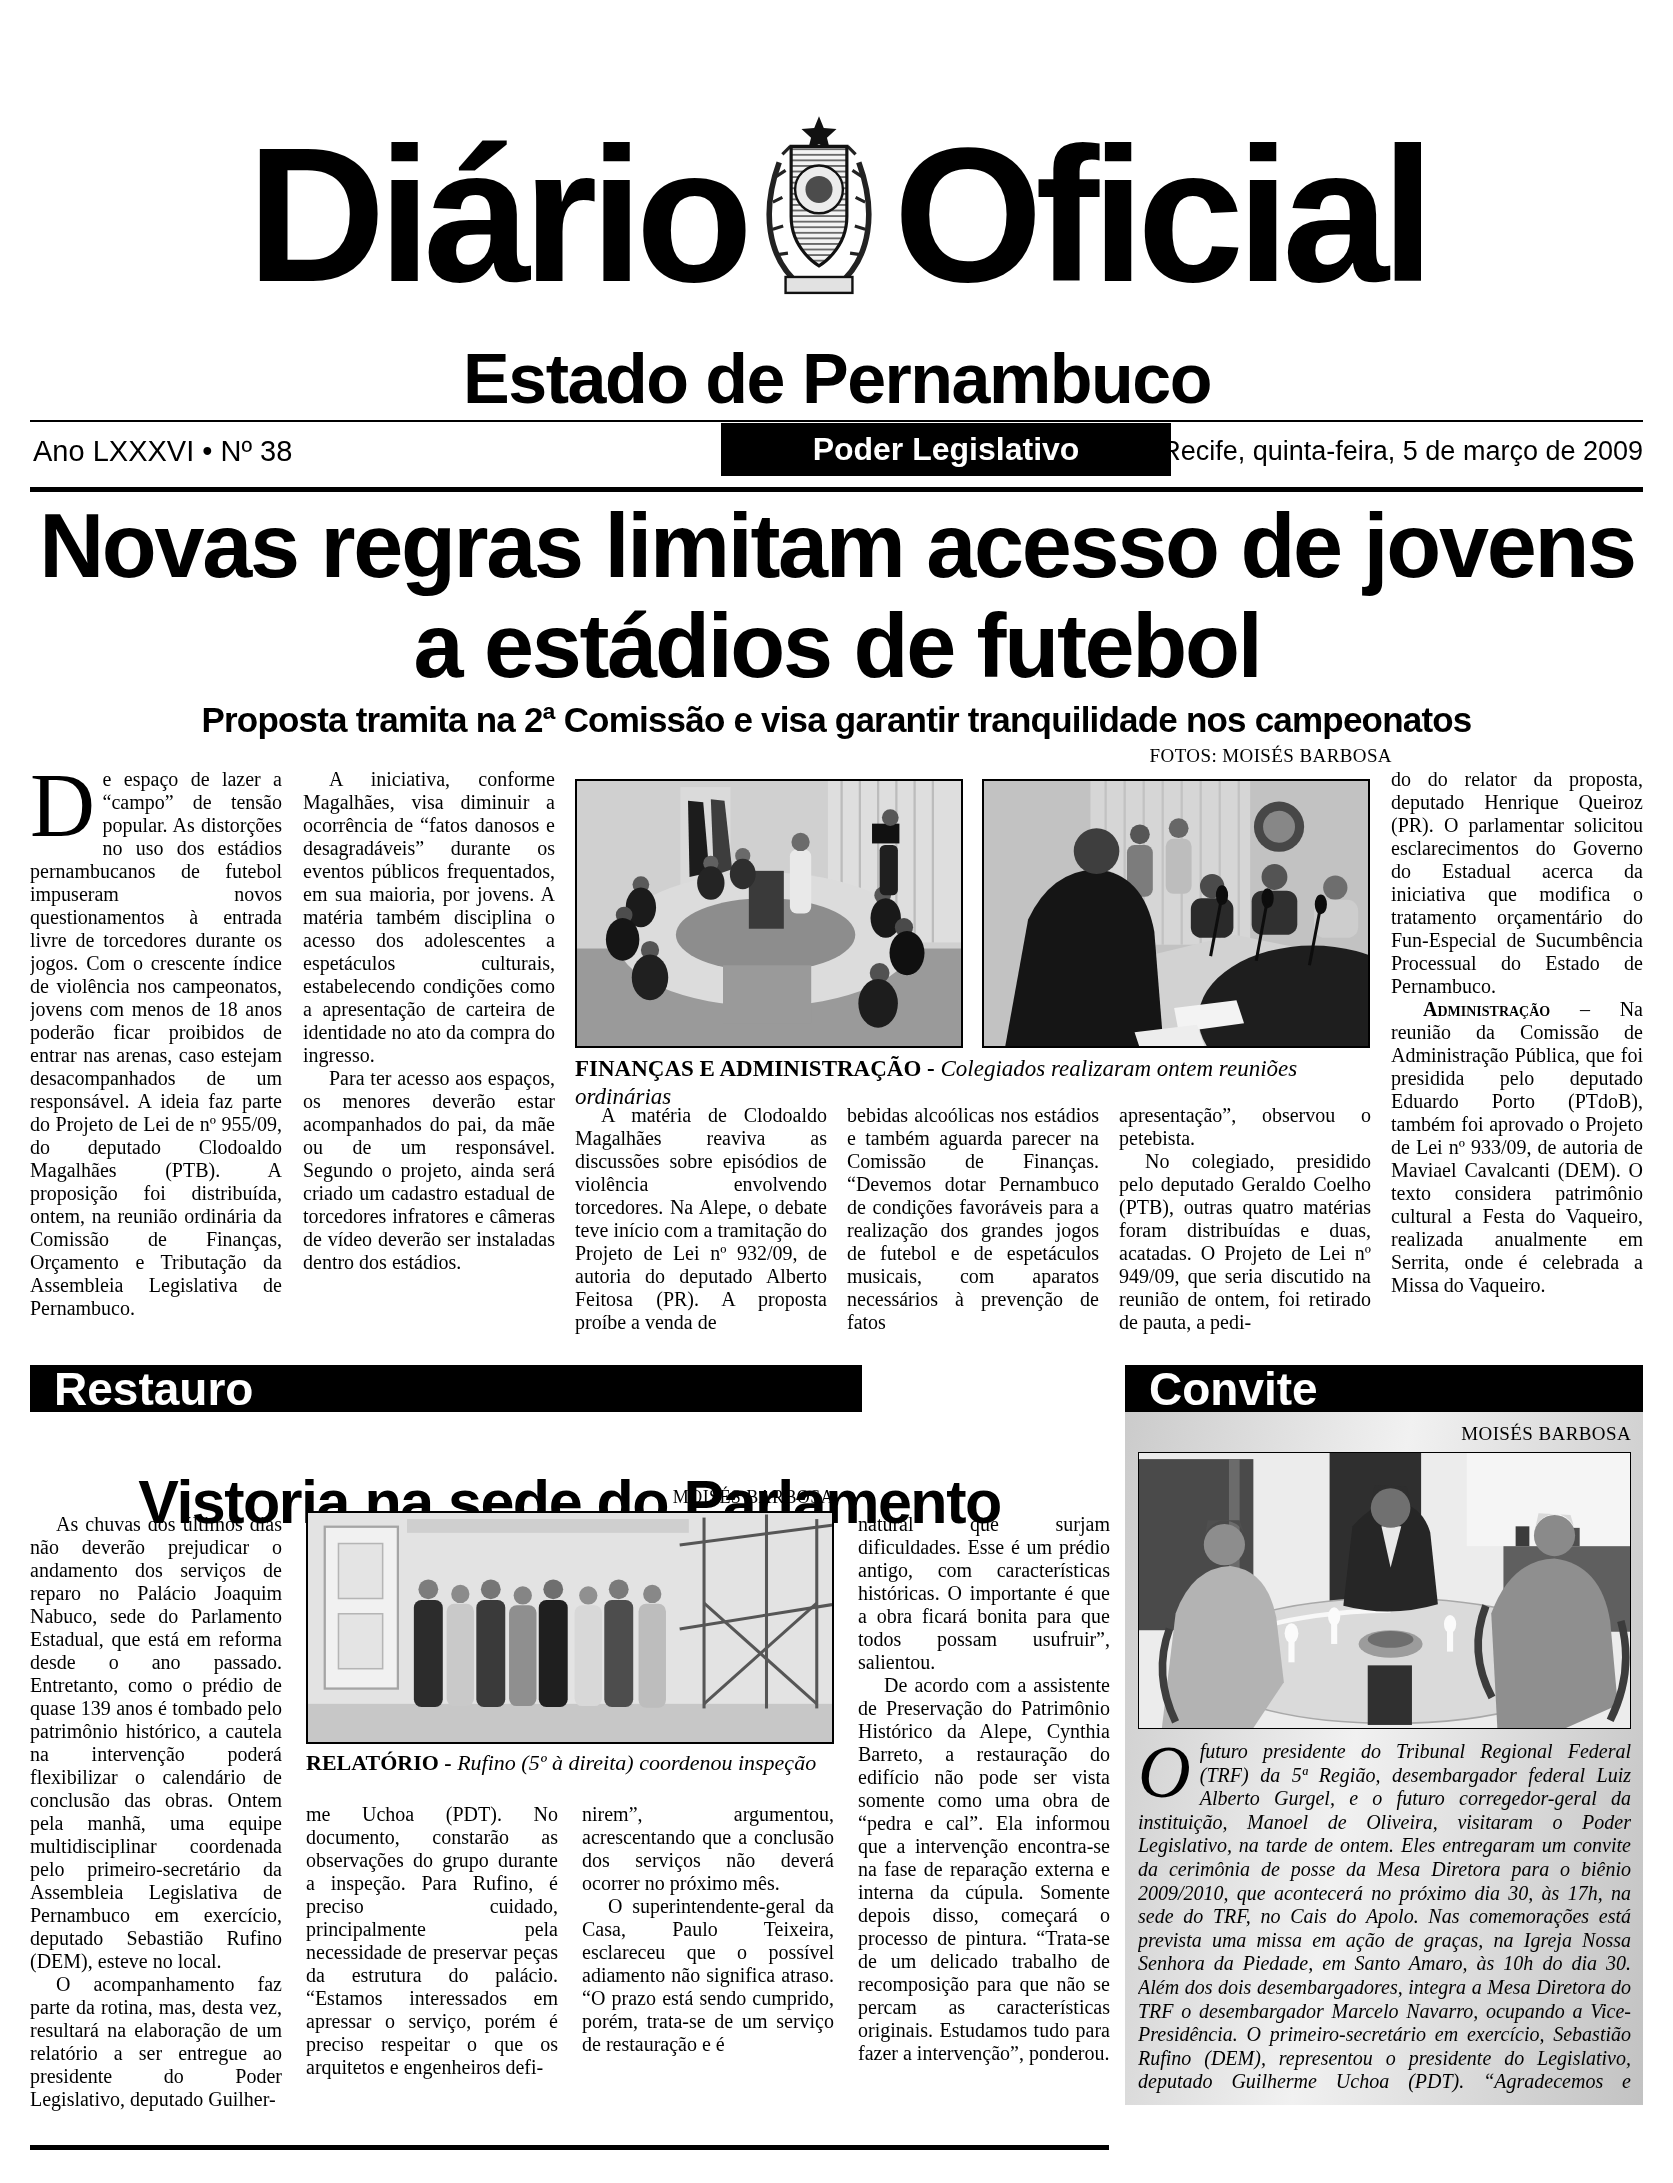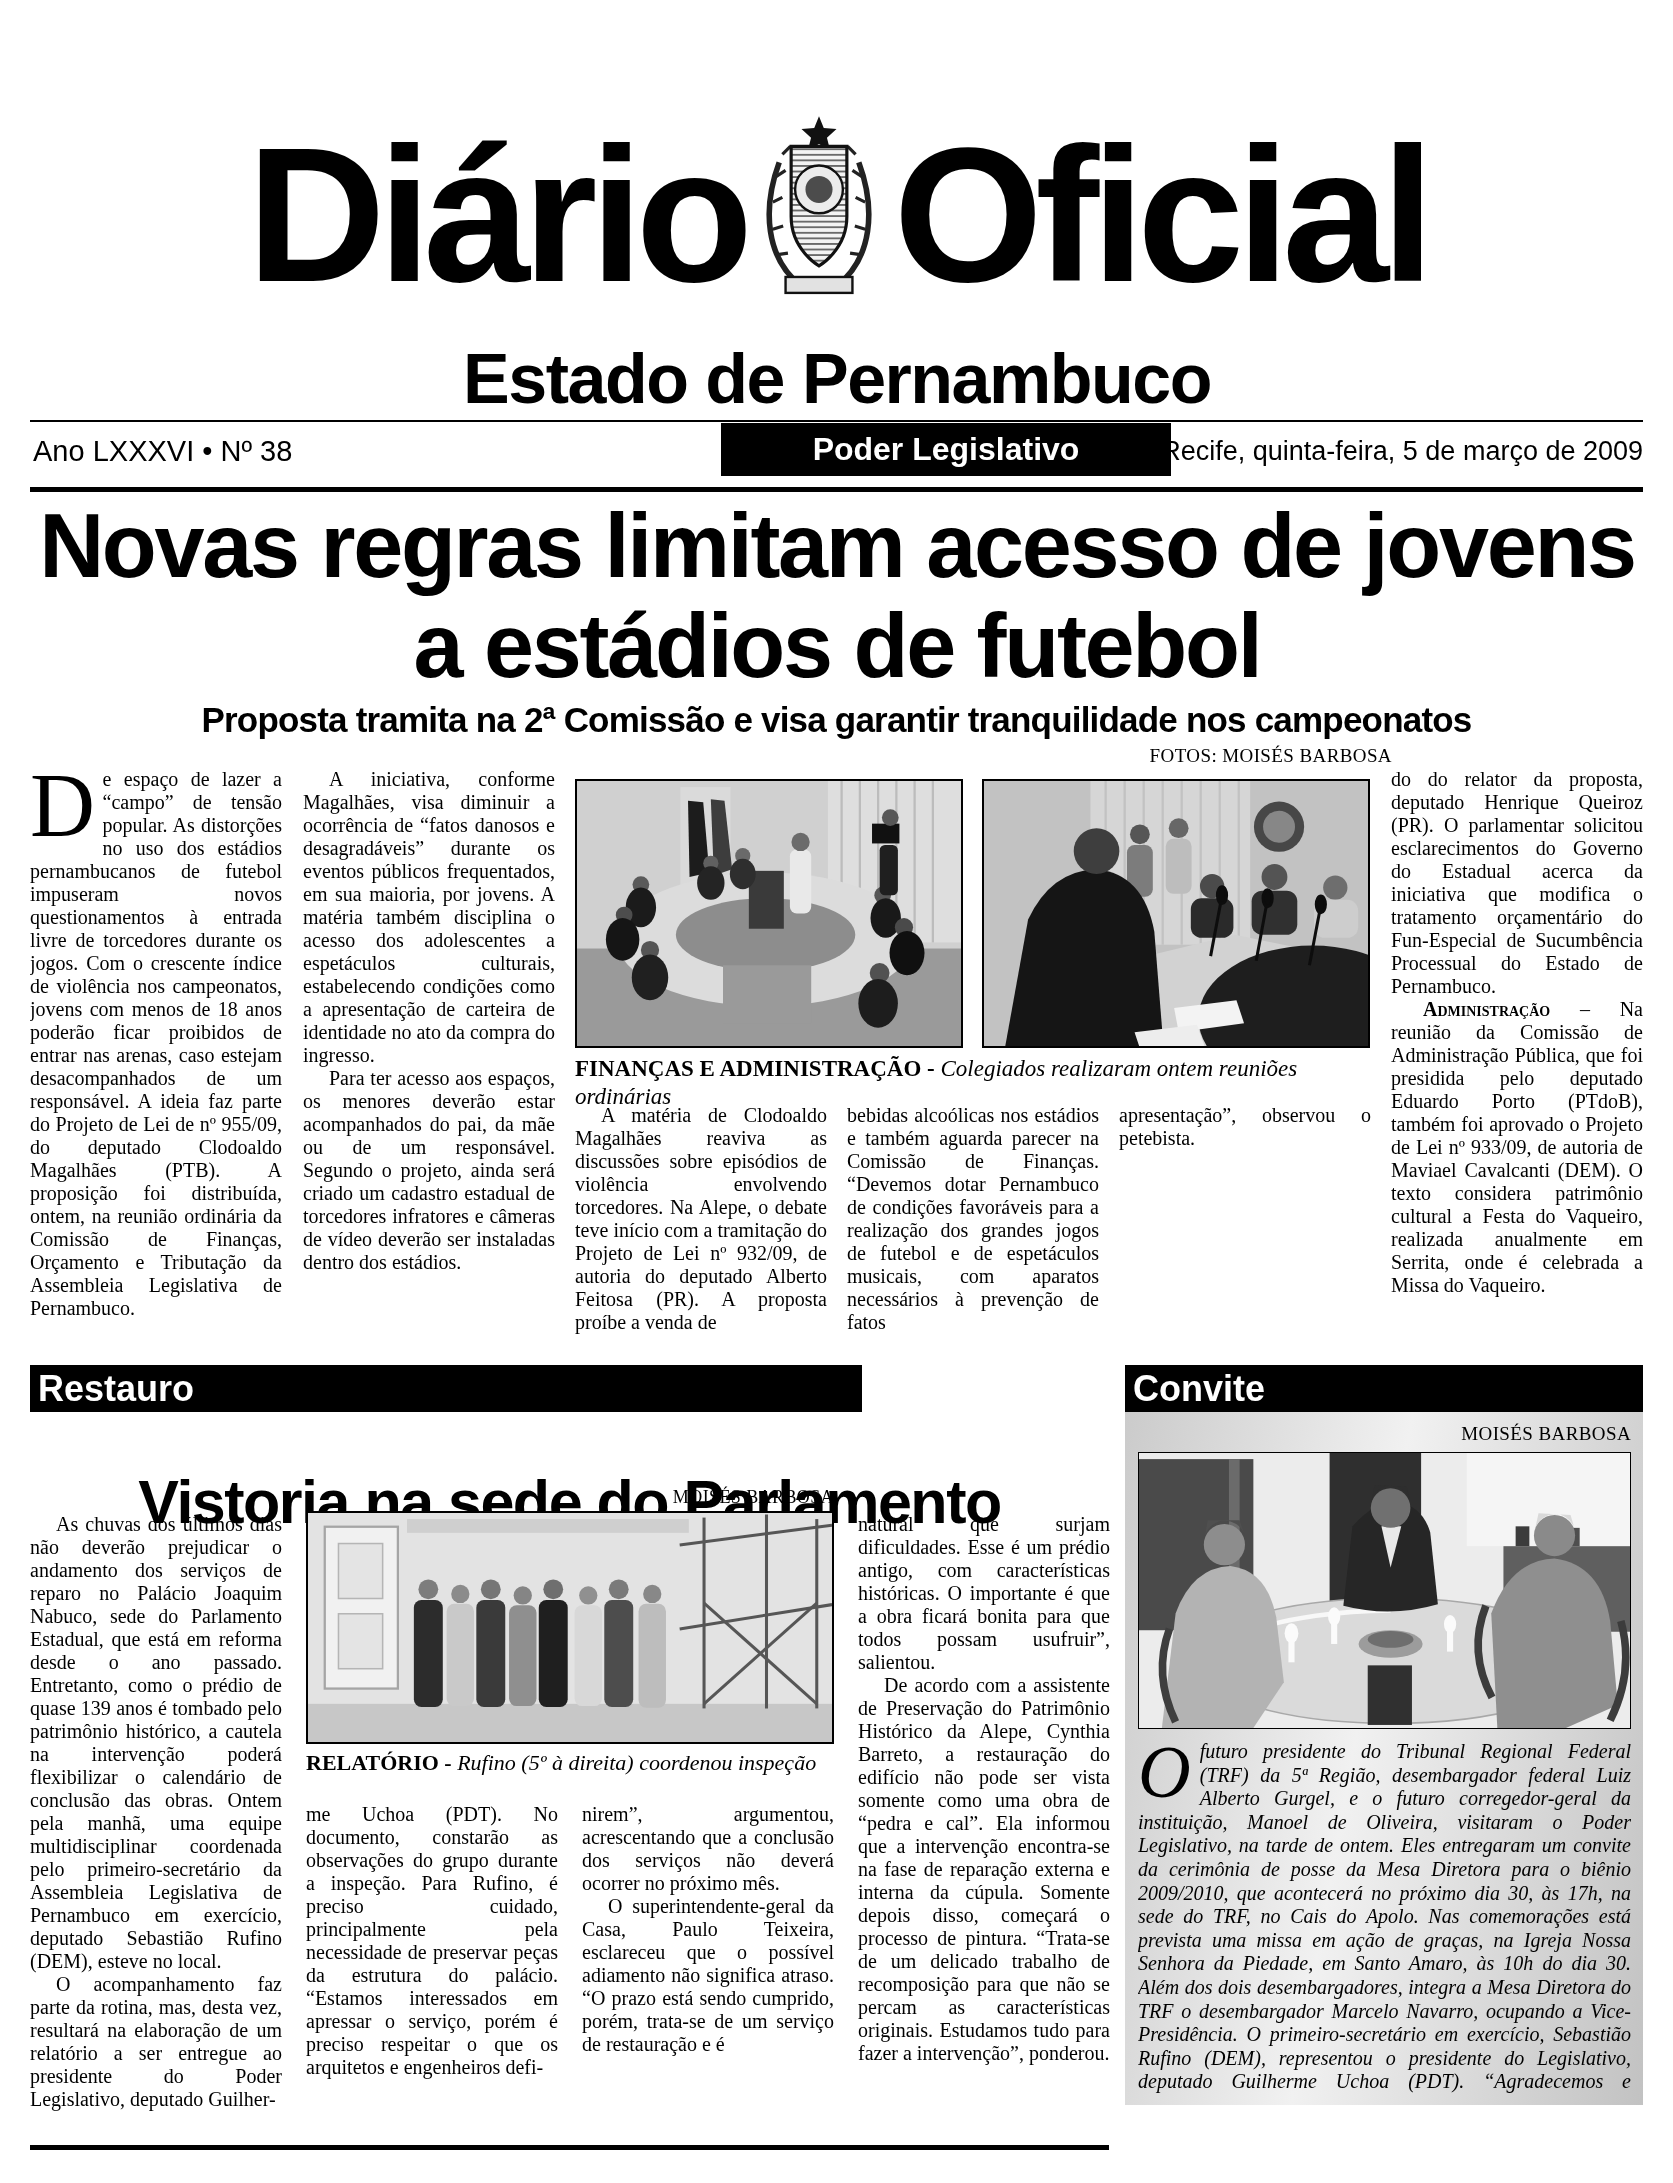--- a/index.html
+++ b/index.html
@@ -34,21 +34,21 @@
   .dropcap { float:left; font-size:90px; line-height:70px; padding:3px 7.6px 0 0; }
   .smallcaps { font-variant:small-caps; font-weight:bold;margin-left:32px; }
 
   .photo { border:2.3px solid #000; background:#bdbdbd; overflow:hidden; }
   .photo svg { width:100%; height:100%; display:block; }
   .caption { font-size:23px; line-height:1.2; }
   .cap-title { font-weight:bold; }
   .cap-italic { font-style:italic; }
 
   .section-bar { background:#000; color:#fff; display:flex; align-items:center;
-    font-family:"Liberation Sans",sans-serif; font-weight:bold; font-size:36px; padding-left:8px; }
+    font-family:"Liberation Sans",sans-serif; font-weight:bold; font-size:46px; padding-left:24px; }
   .restauro-headline { left:30px; top:1426px; width:1079px; text-align:center; font-weight:bold; font-size:61px; line-height:1; letter-spacing:-1.5px;margin-top:46px; }
 
   .convite-panel { left:1125px; top:1412px; width:518px; height:693px;
     background:linear-gradient(100deg,#cbcbcb,#f1f1f1 45%,#c2c2c2); }
   .convite-text { position:absolute; left:13px; top:328px; width:493px; height:356px;
     font-style:italic; font-size:20px; line-height:23.6px; text-align:justify; overflow:hidden; }
   .convite-drop { float:left; font-size:73px; line-height:56px; padding:4.6px 9px 0 0; font-style:italic; }
 </style>
 </head>
 <body>
@@ -194,20 +194,21 @@
   </div>
 
   <div class="abs body-text" style="left:575px; top:1104px; width:252px; height:253px;">
     <p>A matéria de Clodoaldo Magalhães reaviva as discussões sobre episódios de violência envolvendo torcedores. Na Alepe, o debate teve início com a tramitação do Projeto de Lei nº 932/09, de autoria do deputado Alberto Feitosa (PR). A proposta proíbe a venda de</p>
   </div>
   <div class="abs body-text" style="left:847px; top:1104px; width:252px; height:253px;">
     <p class="first">bebidas alcoólicas nos estádios e também aguarda parecer na Comissão de Finanças. “Devemos dotar Pernambuco de condições favoráveis para a realização dos grandes jogos de futebol e de espetáculos musicais, com aparatos necessários à prevenção de fatos</p>
   </div>
   <div class="abs body-text" style="left:1119px; top:1104px; width:252px; height:253px;">
     <p class="first">apresentação”, observou o petebista.</p>
+    <p>No colegiado, presidido pelo deputado Geraldo Coelho (PTB), outras quatro matérias foram distribuídas e duas, acatadas. O Projeto de Lei nº 949/09, que seria discutido na reunião de ontem, foi retirado de pauta, a pedi-</p>
   </div>
   <div class="abs body-text" style="left:1391px; top:768px; width:252px; height:589px;">
     <p class="first">do do relator da proposta, deputado Henrique Queiroz (PR). O parlamentar solicitou esclarecimentos do Governo do Estadual acerca da iniciativa que modifica o tratamento orçamentário do Fun-Especial de Sucumbência Processual do Estado de Pernambuco.</p>
     <p class="first"><span class="smallcaps">Administração</span> <span>– Na reunião da Comissão de Administração Pública, que foi presidida pelo deputado Eduardo Porto (PTdoB), também foi aprovado o Projeto de Lei nº 933/09, de autoria de Maviael Cavalcanti (DEM). O texto considera patrimônio cultural a Festa do Vaqueiro, realizada anualmente em Serrita, onde é celebrada a Missa do Vaqueiro.</span></p>
   </div>
 
   <div class="abs section-bar" style="left:30px; top:1365px; width:832px; height:47px;">
     <span>Restauro</span>
   </div>
   <h2 class="abs restauro-headline sans">Vistoria na sede do Parlamento</h2>

